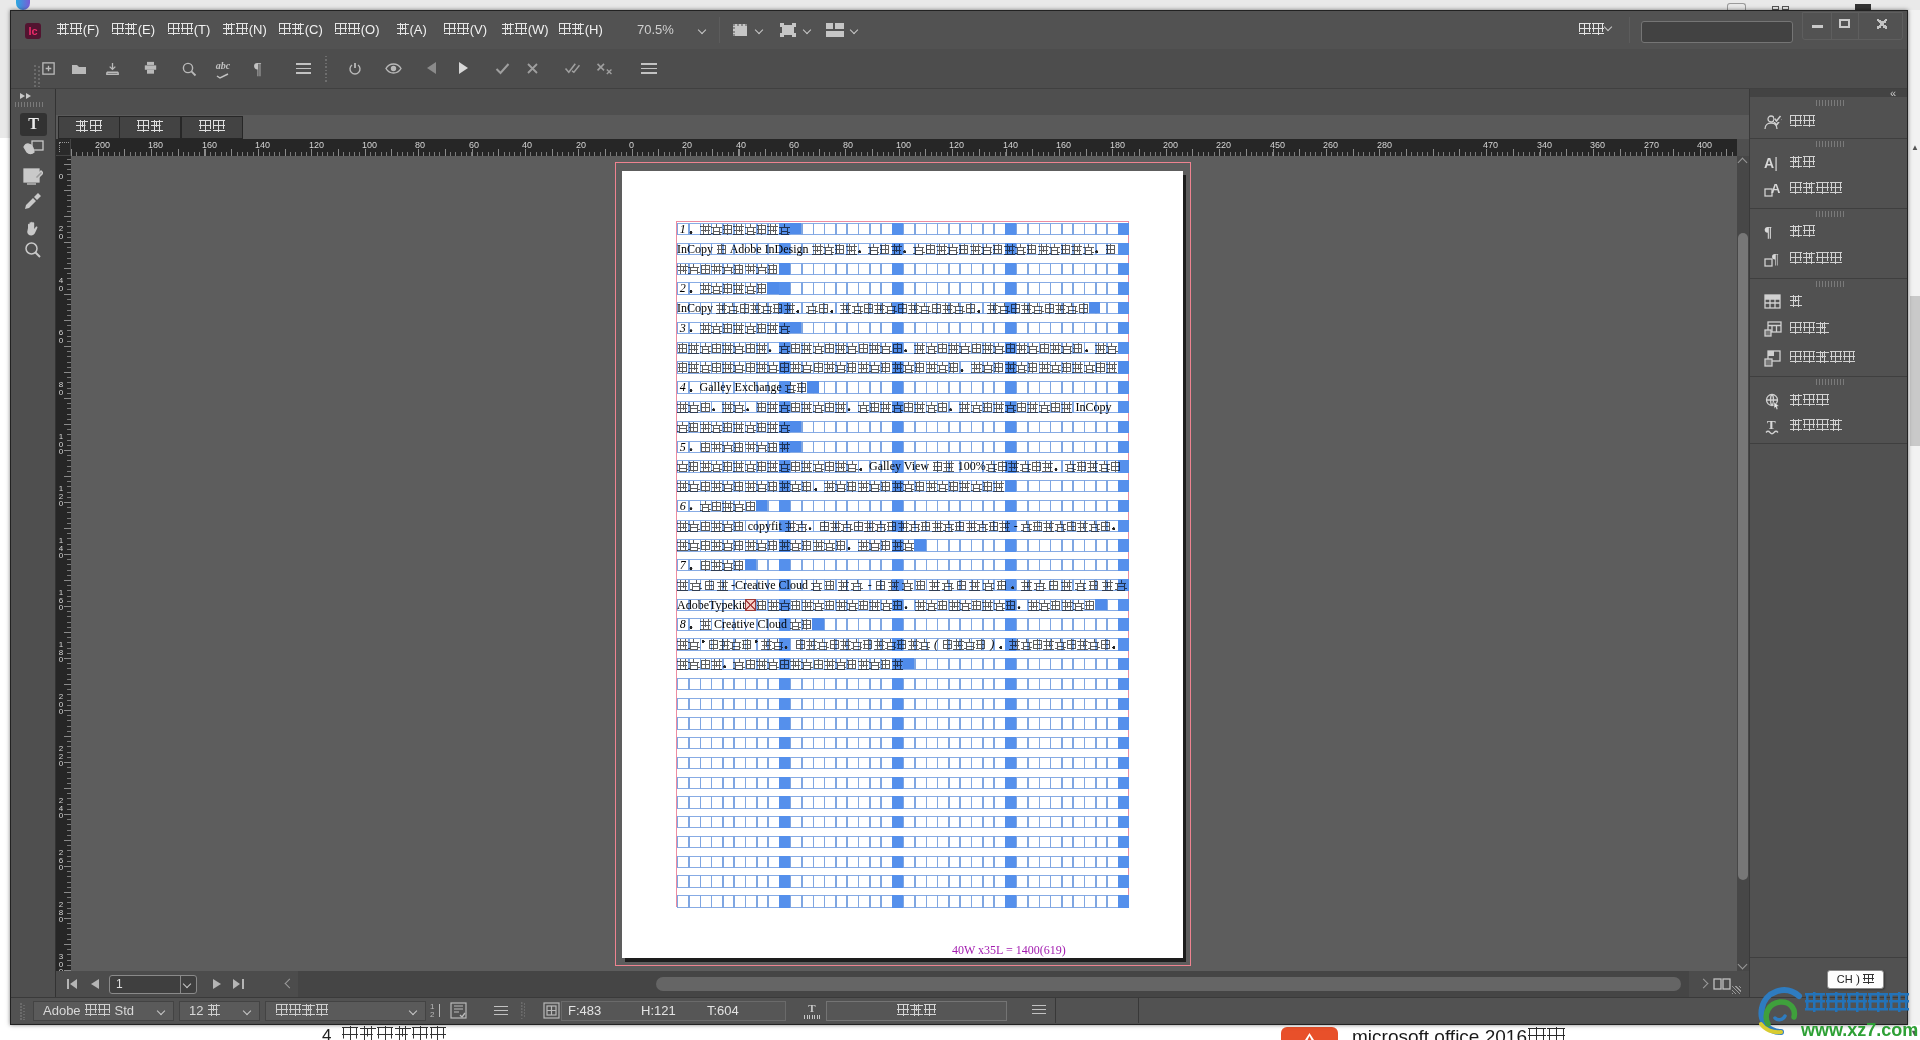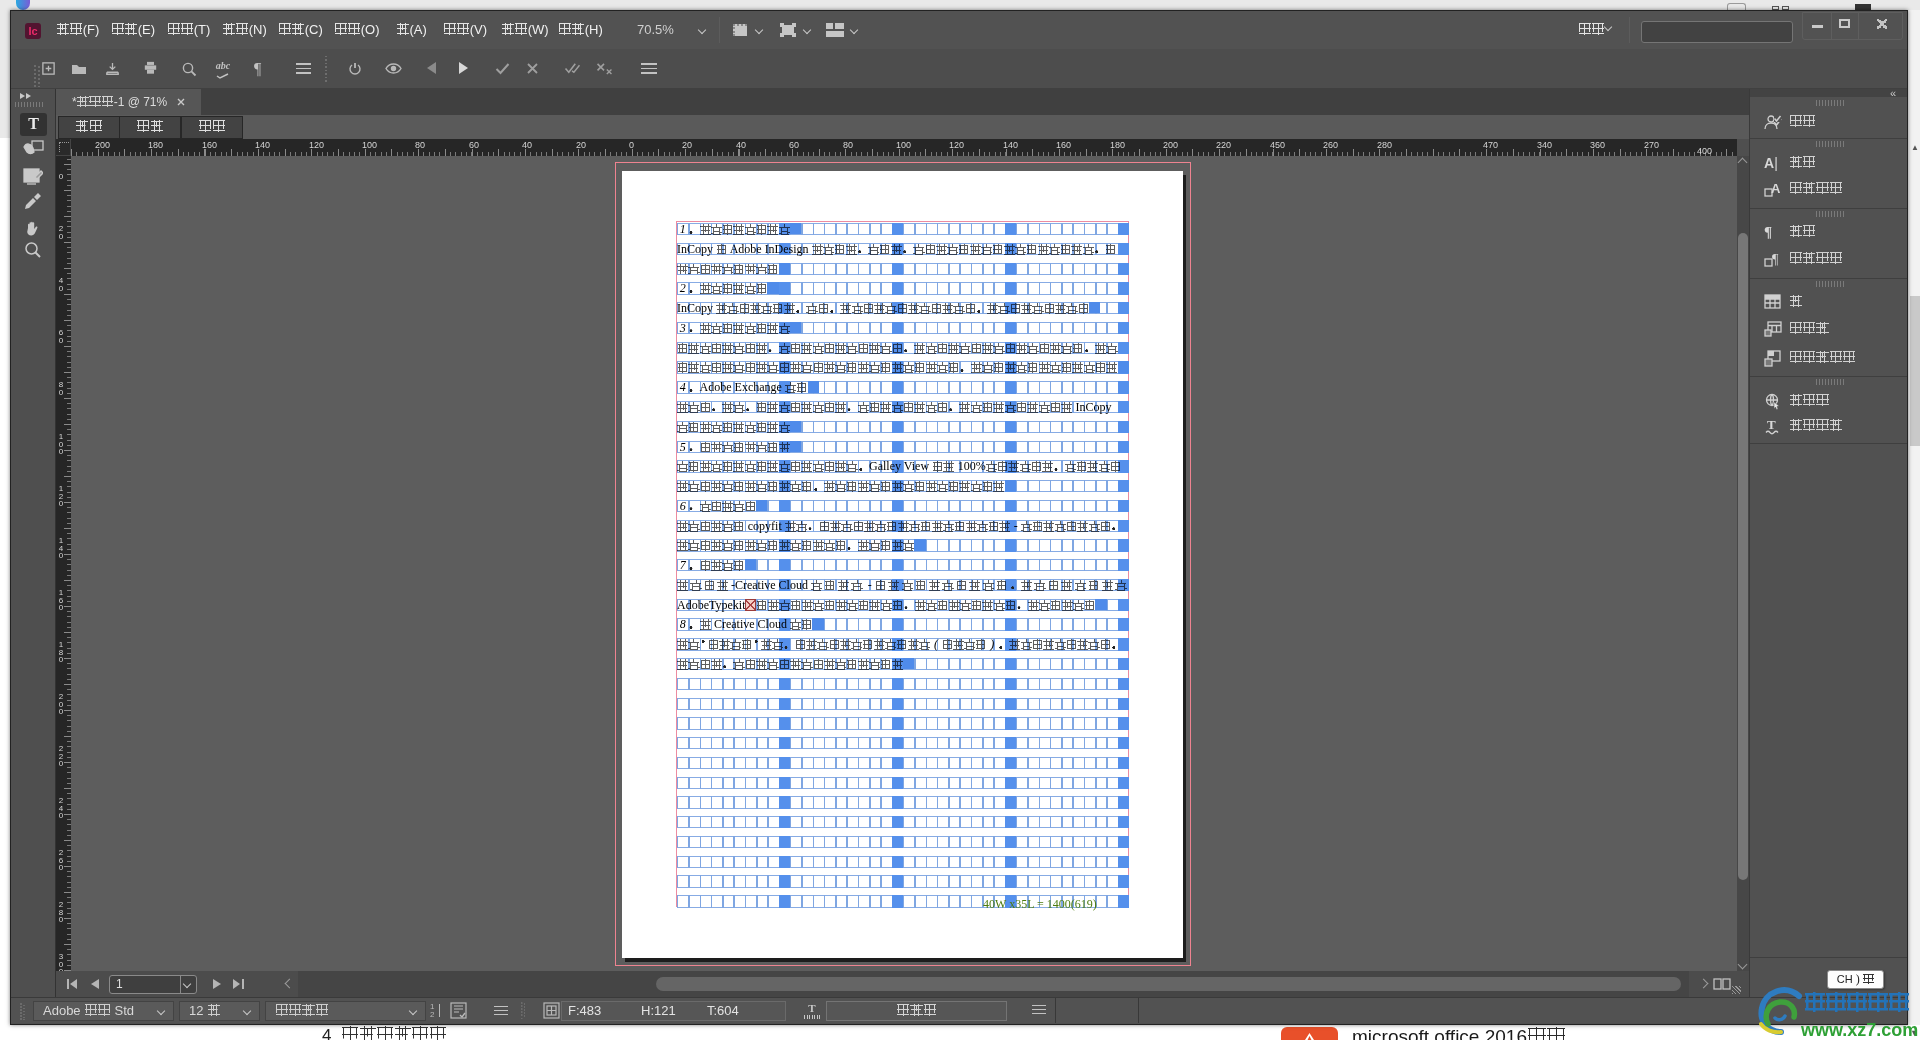--- a/index.html
+++ b/index.html
@@ -225,25 +225,20 @@
         <path d="M14 1l3 3-4 4-3-3zM9 6l3 3-7 7-4 1 1-4z"></path>
       </svg>
 <svg class="abs" style="left:13px;top:131px" width="18" height="18" viewBox="0 0 18 18" fill="#c9c9c9">
         <path d="M4 8V4.5c0-1 1.5-1 1.5 0V3c0-1 1.6-1 1.6 0v-.5c0-1 1.6-1 1.6 0V3c0-1 1.5-1 1.5 0v6l1.5-2c.8-1 2.2-.3 1.6.9L11 13c-.8 1.6-2 2.5-3.8 2.5-2.4 0-3.6-1.4-4-3.5z"></path>
       </svg>
 <svg class="abs" style="left:13px;top:152px" width="18" height="18" viewBox="0 0 18 18" fill="none" stroke="#c9c9c9" stroke-width="1.5">
         <circle cx="7.5" cy="7.5" r="5.5"></circle>
         <path d="M11.5 11.5L16 16" stroke-width="2"></path>
       </svg>
 </div>
-<div class="abs" style="left:45px;top:78px;width:1693px;height:26px;background:#404040">
-<div class="abs" style="left:0px;top:0;width:145px;height:26px;background:#565656;color:#dcdcdc;font-size:12px;line-height:26px;padding-left:16px">*<i class="c c2"></i><i class="c"></i><i class="c"></i>-1 @ 71% <svg width="8" height="8" viewBox="0 0 8 8" style="margin-left:6px">
-          <path d="M1 1l6 6M7 1L1 7" stroke="#c9c9c9" stroke-width="1.4"></path>
-        </svg></div>
-</div>
 <div class="abs" style="left:45px;top:104px;width:1693px;height:24px;background:#5a5a5a">
 <div class="abs" style="left:2px;top:1px;width:62px;height:23px;background:#434343;border:1.5px solid #272727;color:#ececec;font-size:13px;text-align:center;line-height:20px"><i class="c c2"></i><i class="c"></i></div>
 <div class="abs" style="left:63px;top:1px;width:62px;height:23px;background:#434343;border:1.5px solid #272727;color:#ececec;font-size:13px;text-align:center;line-height:20px"><i class="c"></i><i class="c c2"></i></div>
 <div class="abs" style="left:125px;top:1px;width:62px;height:23px;background:#434343;border:1.5px solid #272727;color:#ececec;font-size:13px;text-align:center;line-height:20px"><i class="c"></i><i class="c"></i></div>
 </div>
 <div class="abs" style="left:45px;top:128px;width:15px;height:17px;background:#2a2a2a;border-right:1px solid #444;border-bottom:1px solid #444">
       <div class="abs" style="left:3px;top:3px;width:10px;height:10px;border-left:1px dotted #999;border-top:1px dotted #999"></div>
     </div>
 <div class="abs" style="left:60px;top:128px;width:1666px;height:17px;background:#262626;overflow:hidden">
 <div class="abs" style="left:0;bottom:0;width:100%;height:4px;background:repeating-linear-gradient(90deg,#7a7a7a 0 1px,transparent 1px 5.34px)"></div>
@@ -271,21 +266,21 @@
 <div class="rn" style="left:1092px;top:2px">200</div>
 <div class="rn" style="left:1145px;top:2px">220</div>
 <div class="rn" style="left:1199px;top:2px">450</div>
 <div class="rn" style="left:1252px;top:2px">260</div>
 <div class="rn" style="left:1306px;top:2px">280</div>
 <div class="rn" style="left:1359px;top:18px">300</div>
 <div class="rn" style="left:1412px;top:2px">470</div>
 <div class="rn" style="left:1466px;top:2px">340</div>
 <div class="rn" style="left:1519px;top:2px">360</div>
 <div class="rn" style="left:1573px;top:2px">270</div>
-<div class="rn" style="left:1626px;top:8px">400</div>
+<div class="rn" style="left:1626px;top:2px">400</div>
 
 </div>
 <div class="abs" style="left:45px;top:145px;width:15px;height:815px;background:#262626;overflow:hidden">
 <div class="abs" style="right:0;top:0;height:100%;width:4px;background:repeating-linear-gradient(0deg,#7a7a7a 0 1px,transparent 1px 5.2px)"></div>
 <div class="abs" style="right:0;top:0;height:100%;width:7px;background:repeating-linear-gradient(0deg,#8a8a8a 0 1px,transparent 1px 26px)"></div>
 <div class="vn" style="left:-44px;top:17px;position:absolute;left:1px">0</div>
 <div class="vn" style="left:-44px;top:69px;position:absolute;left:1px">2<br>0</div>
 <div class="vn" style="left:-44px;top:121px;position:absolute;left:1px">4<br>0</div>
 <div class="vn" style="left:-44px;top:173px;position:absolute;left:1px">6<br>0</div>
 <div class="vn" style="left:-44px;top:225px;position:absolute;left:1px">8<br>0</div>
@@ -307,21 +302,21 @@
 <div class="abs" style="left:551px;top:15px;width:561px;height:787px;background:#fff">
 <div class="abs" style="left:54px;top:50px;width:452.5px;height:686px;border:1px solid #ec8ba0">
 <div class="row" style="top:1.0px"><i class="l">1</i><i class="p"></i><i class="g g2"></i><i class="g g3"></i><i class="g"></i><i class="g g2"></i><i class="g g3"></i><i class="g"></i><i class="g g2"></i><i class="g g3"></i><i class="cr"></i></div>
 <div class="row" style="top:20.8px"><span>InCopy </span><i class="g"></i><span> Adobe InDesign </span><i class="g g2"></i><i class="g g3"></i><i class="g"></i><i class="g g2"></i><i class="p"></i><i class="g g3"></i><i class="g"></i><i class="g g2"></i><i class="p"></i><i class="g g3"></i><i class="g"></i><i class="g g2"></i><i class="g g3"></i><i class="g"></i><i class="g g2"></i><i class="g g3"></i><i class="g"></i><i class="g g2"></i><i class="g g3"></i><i class="g"></i><i class="g g2"></i><i class="g g3"></i><i class="g"></i><i class="g g2"></i><i class="g g3"></i><i class="p"></i><i class="g"></i></div>
 <div class="row" style="top:40.5px"><i class="g g2"></i><i class="g g3"></i><i class="g"></i><i class="g g2"></i><i class="g g3"></i><i class="g"></i><i class="g g2"></i><i class="g g3"></i><i class="g"></i><i class="cr"></i></div>
 <div class="row" style="top:60.3px"><i class="l">2</i><i class="p"></i><i class="g g2"></i><i class="g g3"></i><i class="g"></i><i class="g g2"></i><i class="g g3"></i><i class="g"></i><i class="cr"></i></div>
 <div class="row" style="top:80.1px"><span>InCopy </span><i class="g g2"></i><i class="g g3"></i><i class="g"></i><i class="g g2"></i><i class="g g3"></i><i class="g"></i><i class="g g2"></i><i class="p"></i><i class="g g3"></i><i class="g"></i><i class="p"></i><i class="g g2"></i><i class="g g3"></i><i class="g"></i><i class="g g2"></i><i class="g g3"></i><i class="g"></i><i class="g g2"></i><i class="g g3"></i><i class="g"></i><i class="g g2"></i><i class="g g3"></i><i class="g"></i><i class="p"></i><i class="g g2"></i><i class="g g3"></i><i class="g"></i><i class="g g2"></i><i class="g g3"></i><i class="g"></i><i class="g g2"></i><i class="g g3"></i><i class="g"></i><i class="cr"></i></div>
 <div class="row" style="top:99.8px"><i class="l">3</i><i class="p"></i><i class="g g2"></i><i class="g g3"></i><i class="g"></i><i class="g g2"></i><i class="g g3"></i><i class="g"></i><i class="g g2"></i><i class="g g3"></i><i class="cr"></i></div>
 <div class="row" style="top:119.6px"><i class="g"></i><i class="g g2"></i><i class="g g3"></i><i class="g"></i><i class="g g2"></i><i class="g g3"></i><i class="g"></i><i class="g g2"></i><i class="p"></i><i class="g g3"></i><i class="g"></i><i class="g g2"></i><i class="g g3"></i><i class="g"></i><i class="g g2"></i><i class="g g3"></i><i class="g"></i><i class="g g2"></i><i class="g g3"></i><i class="g"></i><i class="p"></i><i class="g g2"></i><i class="g g3"></i><i class="g"></i><i class="g g2"></i><i class="g g3"></i><i class="g"></i><i class="g g2"></i><i class="g g3"></i><i class="g"></i><i class="g g2"></i><i class="g g3"></i><i class="g"></i><i class="g g2"></i><i class="g g3"></i><i class="g"></i><i class="p"></i><i class="g g2"></i><i class="g g3"></i></div>
 <div class="row" style="top:139.4px"><i class="g"></i><i class="g g2"></i><i class="g g3"></i><i class="g"></i><i class="g g2"></i><i class="g g3"></i><i class="g"></i><i class="g g2"></i><i class="g g3"></i><i class="g"></i><i class="g g2"></i><i class="g g3"></i><i class="g"></i><i class="g g2"></i><i class="g g3"></i><i class="g"></i><i class="g g2"></i><i class="g g3"></i><i class="g"></i><i class="g g2"></i><i class="g g3"></i><i class="g"></i><i class="g g2"></i><i class="g g3"></i><i class="g"></i><i class="p"></i><i class="g g2"></i><i class="g g3"></i><i class="g"></i><i class="g g2"></i><i class="g g3"></i><i class="g"></i><i class="g g2"></i><i class="g g3"></i><i class="g"></i><i class="g g2"></i><i class="g g3"></i><i class="g"></i><i class="g g2"></i><i class="cr"></i></div>
-<div class="row" style="top:159.2px"><i class="l">4</i><i class="p"></i><span>Adobe Exchange </span><i class="g g3"></i><i class="g"></i><i class="cr"></i></div>
+<div class="row" style="top:159.2px"><i class="l">4</i><i class="p"></i><span>Galley Exchange </span><i class="g g3"></i><i class="g"></i><i class="cr"></i></div>
 <div class="row" style="top:178.9px"><i class="g g2"></i><i class="g g3"></i><i class="g"></i><i class="p"></i><i class="g g2"></i><i class="g g3"></i><i class="p"></i><i class="g"></i><i class="g g2"></i><i class="g g3"></i><i class="g"></i><i class="g g2"></i><i class="g g3"></i><i class="g"></i><i class="g g2"></i><i class="p"></i><i class="g g3"></i><i class="g"></i><i class="g g2"></i><i class="g g3"></i><i class="g"></i><i class="g g2"></i><i class="g g3"></i><i class="g"></i><i class="p"></i><i class="g g2"></i><i class="g g3"></i><i class="g"></i><i class="g g2"></i><i class="g g3"></i><i class="g"></i><i class="g g2"></i><i class="g g3"></i><i class="g"></i><i class="g g2"></i><span> InCopy</span></div>
 <div class="row" style="top:198.7px"><i class="g g3"></i><i class="g"></i><i class="g g2"></i><i class="g g3"></i><i class="g"></i><i class="g g2"></i><i class="g g3"></i><i class="g"></i><i class="g g2"></i><i class="g g3"></i><i class="cr"></i></div>
 <div class="row" style="top:218.5px"><i class="l">5</i><i class="p"></i><i class="g"></i><i class="g g2"></i><i class="g g3"></i><i class="g"></i><i class="g g2"></i><i class="g g3"></i><i class="g"></i><i class="g g2"></i><i class="cr"></i></div>
 <div class="row" style="top:238.2px"><i class="g g3"></i><i class="g"></i><i class="g g2"></i><i class="g g3"></i><i class="g"></i><i class="g g2"></i><i class="g g3"></i><i class="g"></i><i class="g g2"></i><i class="g g3"></i><i class="g"></i><i class="g g2"></i><i class="g g3"></i><i class="g"></i><i class="g g2"></i><i class="g g3"></i><i class="p"></i><span>Galley View </span><i class="g"></i><i class="g g2"></i><span> 100%</span><i class="g g3"></i><i class="g"></i><i class="g g2"></i><i class="g g3"></i><i class="g"></i><i class="g g2"></i><i class="p"></i><i class="g g3"></i><i class="g"></i><i class="g g2"></i><i class="g g3"></i><i class="g"></i></div>
 <div class="row" style="top:258.0px"><i class="g g2"></i><i class="g g3"></i><i class="g"></i><i class="g g2"></i><i class="g g3"></i><i class="g"></i><i class="g g2"></i><i class="g g3"></i><i class="g"></i><i class="g g2"></i><i class="g g3"></i><i class="g"></i><i class="p"></i><i class="g g2"></i><i class="g g3"></i><i class="g"></i><i class="g g2"></i><i class="g g3"></i><i class="g"></i><i class="g g2"></i><i class="g g3"></i><i class="g"></i><i class="g g2"></i><i class="g g3"></i><i class="g"></i><i class="g g2"></i><i class="g g3"></i><i class="g"></i><i class="g g2"></i><i class="cr"></i></div>
 <div class="row" style="top:277.8px"><i class="l">6</i><i class="p"></i><i class="g g3"></i><i class="g"></i><i class="g g2"></i><i class="g g3"></i><i class="g"></i><i class="cr"></i></div>
 <div class="row" style="top:297.6px"><i class="g g2"></i><i class="g g3"></i><i class="g"></i><i class="g g2"></i><i class="g g3"></i><i class="g"></i><span> copyfit </span><i class="g g2"></i><i class="g g3"></i><i class="p"></i><i class="g"></i><i class="g g2"></i><i class="g g3"></i><i class="g"></i><i class="g g2"></i><i class="g g3"></i><i class="g"></i><i class="g g2"></i><i class="g g3"></i><i class="g"></i><i class="g g2"></i><i class="g g3"></i><i class="g"></i><i class="g g2"></i><i class="g g3"></i><i class="g"></i><i class="g g2"></i><span> - </span><i class="g g3"></i><i class="g"></i><i class="g g2"></i><i class="g g3"></i><i class="g"></i><i class="g g2"></i><i class="g g3"></i><i class="g"></i><i class="p"></i></div>
 <div class="row" style="top:317.3px"><i class="g g2"></i><i class="g g3"></i><i class="g"></i><i class="g g2"></i><i class="g g3"></i><i class="g"></i><i class="g g2"></i><i class="g g3"></i><i class="g"></i><i class="g g2"></i><i class="g g3"></i><i class="g"></i><i class="g g2"></i><i class="g g3"></i><i class="g"></i><i class="p"></i><i class="g g2"></i><i class="g g3"></i><i class="g"></i><i class="g g2"></i><i class="g g3"></i><i class="cr"></i></div>
 <div class="row" style="top:337.1px"><i class="l">7</i><i class="p"></i><i class="g"></i><i class="g g2"></i><i class="g g3"></i><i class="g"></i><i class="cr"></i></div>
 <div class="row" style="top:356.9px"><i class="g g2 gs"></i><i class="g g3 gs"></i><i class="g gs"></i><i class="g g2 gs"></i><span>-Creative Cloud </span><i class="g g3 gs"></i><i class="g gs"></i><i class="g g2 gs"></i><i class="g g3 gs"></i><span> - </span><i class="g gs"></i><i class="g g2 gs"></i><i class="g g3 gs"></i><i class="g gs"></i><i class="g g2 gs"></i><i class="g g3 gs"></i><i class="g gs"></i><i class="g g2 gs"></i><i class="g g3 gs"></i><i class="g gs"></i><i class="p"></i><i class="g g2 gs"></i><i class="g g3 gs"></i><i class="g gs"></i><i class="g g2 gs"></i><i class="g g3 gs"></i><i class="g gs"></i><i class="g g2 gs"></i><i class="g g3 gs"></i></div>
@@ -335,21 +330,21 @@
 <div class="row" style="top:515.0px"></div>
 <div class="row" style="top:534.8px"></div>
 <div class="row" style="top:554.6px"></div>
 <div class="row" style="top:574.3px"></div>
 <div class="row" style="top:594.1px"></div>
 <div class="row" style="top:613.9px"></div>
 <div class="row" style="top:633.6px"></div>
 <div class="row" style="top:653.4px"></div>
 <div class="row" style="top:673.2px"></div>
 </div>
-<div class="abs" style="left:330px;top:726px;width:176px;text-align:center;font:12px 'Liberation Serif';color:#4d7c0f">40W x35L = 1400(619)</div>
+<div class="abs" style="left:330px;top:772px;width:176px;text-align:left;font:12px 'Liberation Serif';color:#a21caf">40W x35L = 1400(619)</div>
 </div>
 </div>
 <div class="abs" style="left:1726px;top:145px;width:12px;height:815px;background:#474747">
 <div class="abs" style="left:1px;top:77px;width:10px;height:647px;background:#777;border-radius:5px"></div>
 <div class="abs" style="left:2px;top:3px;width:7px;height:7px;border-left:1.6px solid #9a9a9a;border-top:1.6px solid #9a9a9a;transform:rotate(45deg)"></div>
 <div class="abs" style="left:2px;top:805px;width:7px;height:7px;border-right:1.6px solid #9a9a9a;border-bottom:1.6px solid #9a9a9a;transform:rotate(45deg)"></div>
 </div>
 <div class="abs" style="left:1738px;top:78px;width:158px;height:908px;background:#515151;border-left:1px solid #3a3a3a">
 <div class="abs" style="left:0;top:0;width:100%;height:8px;background:#434343"></div>
 <div class="abs" style="left:140px;top:-2px;color:#c9c9c9;font-size:11px">«</div>

